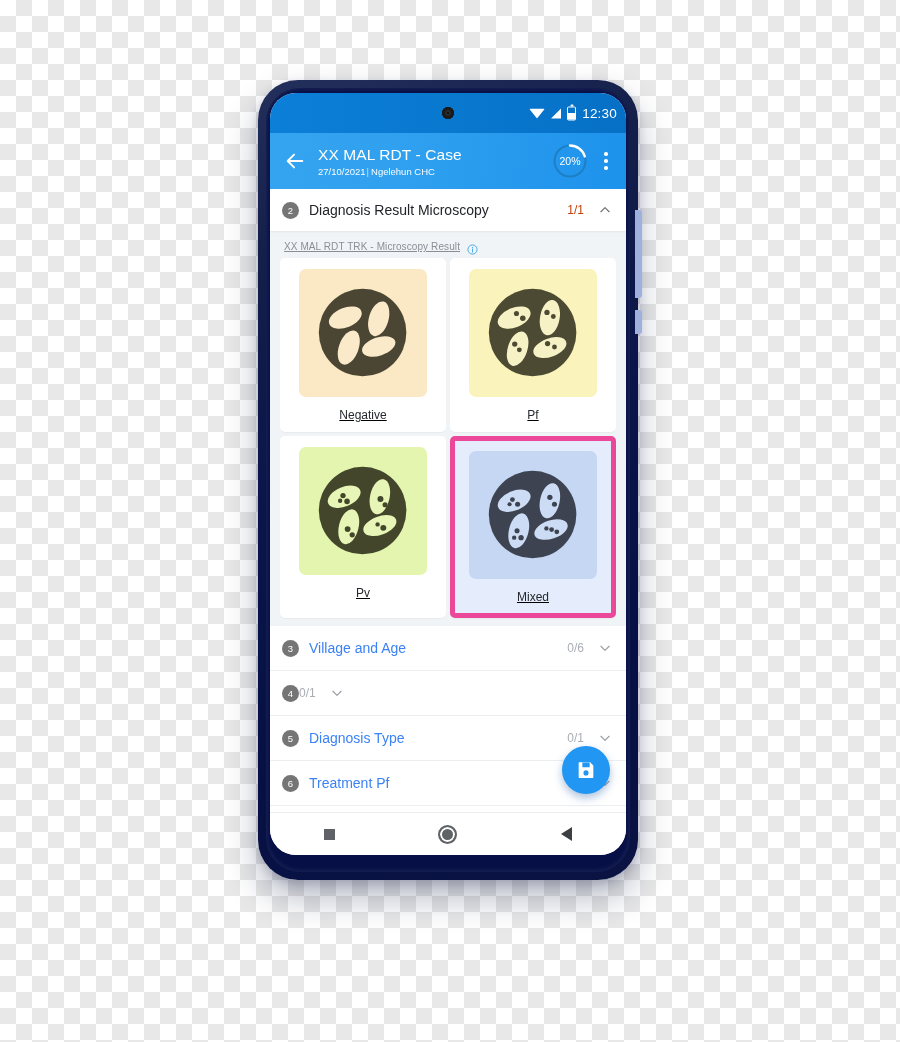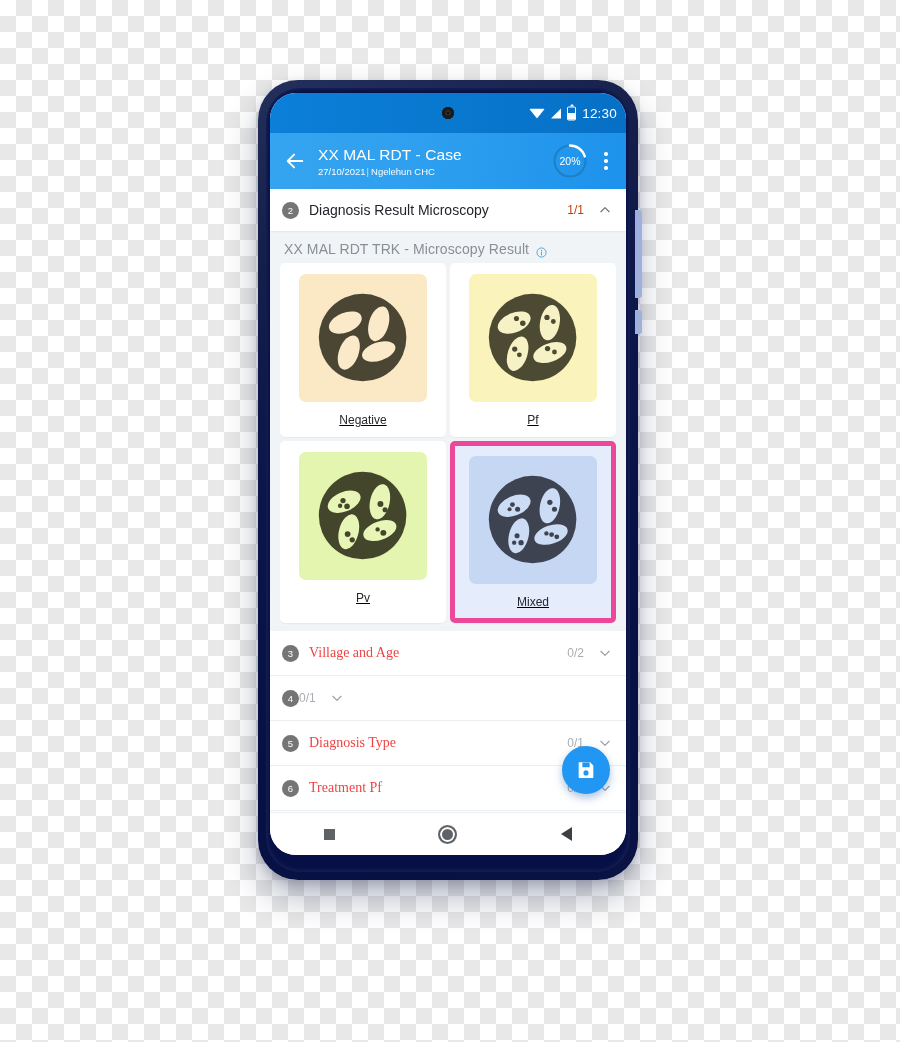--- a/index.html
+++ b/index.html
@@ -202,21 +202,21 @@
   .chev { width: 14px; height: 14px; flex: 0 0 auto; }
 
   
   #field-label-row {
     display: flex; align-items: center;
     padding: 10px 14px 6px 14px;
     background: #f1f4f6;
     flex: 0 0 auto;
   }
   #field-label {
-    font-size: 14px; color: #8a8f96; letter-spacing: .1px;
+    font-size: 10px; color: #8a8f96; letter-spacing: .1px; text-decoration: underline;
   }
   #info-icon {
     margin-left: 7px;
     width: 11px; height: 11px;
   }
 
   
   #option-grid {
     display: grid;
     grid-template-columns: 1fr 1fr;
@@ -263,21 +263,21 @@
     overflow: hidden;
   }
   .collapsed-row {
     height: 44px;
     display: flex; align-items: center;
     padding: 0 14px 0 12px;
     border-bottom: 1px solid #eceff1;
     cursor: pointer;
   }
   .collapsed-row .label {
-    margin-left: 10px; font-size: 14px; color: #ef4444; flex: 1 1 auto; font-family: Liberation Serif, serif;
+    margin-left: 10px; font-size: 14px; color: #3b82f6; flex: 1 1 auto;
   }
   .collapsed-row .count {
     font-size: 12px; color: #a9aeb4; margin-right: 14px;
   }
 
   
   #fab {
     position: absolute;
     right: 16px; bottom: 18px;
     width: 48px; height: 48px;
@@ -474,21 +474,21 @@
             </div>
             <div class="option-label">Mixed</div>
           </div>
         </div>
 
         <div id="collapsed-list">
 
           <div class="collapsed-row">
             <span class="badge-num">3</span>
             <span class="label">Village and Age</span>
-            <span class="count">0/2</span>
+            <span class="count">0/6</span>
             <span class="chev">
               <svg width="14" height="14" viewBox="0 0 24 24" aria-hidden="true">
                   <path d="M5 9l7 7 7-7" fill="none" stroke="#9aa0a6" stroke-width="2" stroke-linecap="round" stroke-linejoin="round"></path>
                 </svg>
             </span>
           </div>
 
           <div class="collapsed-row">
             <span class="badge-num">4</span>
             <span class="count">0/1</span>

